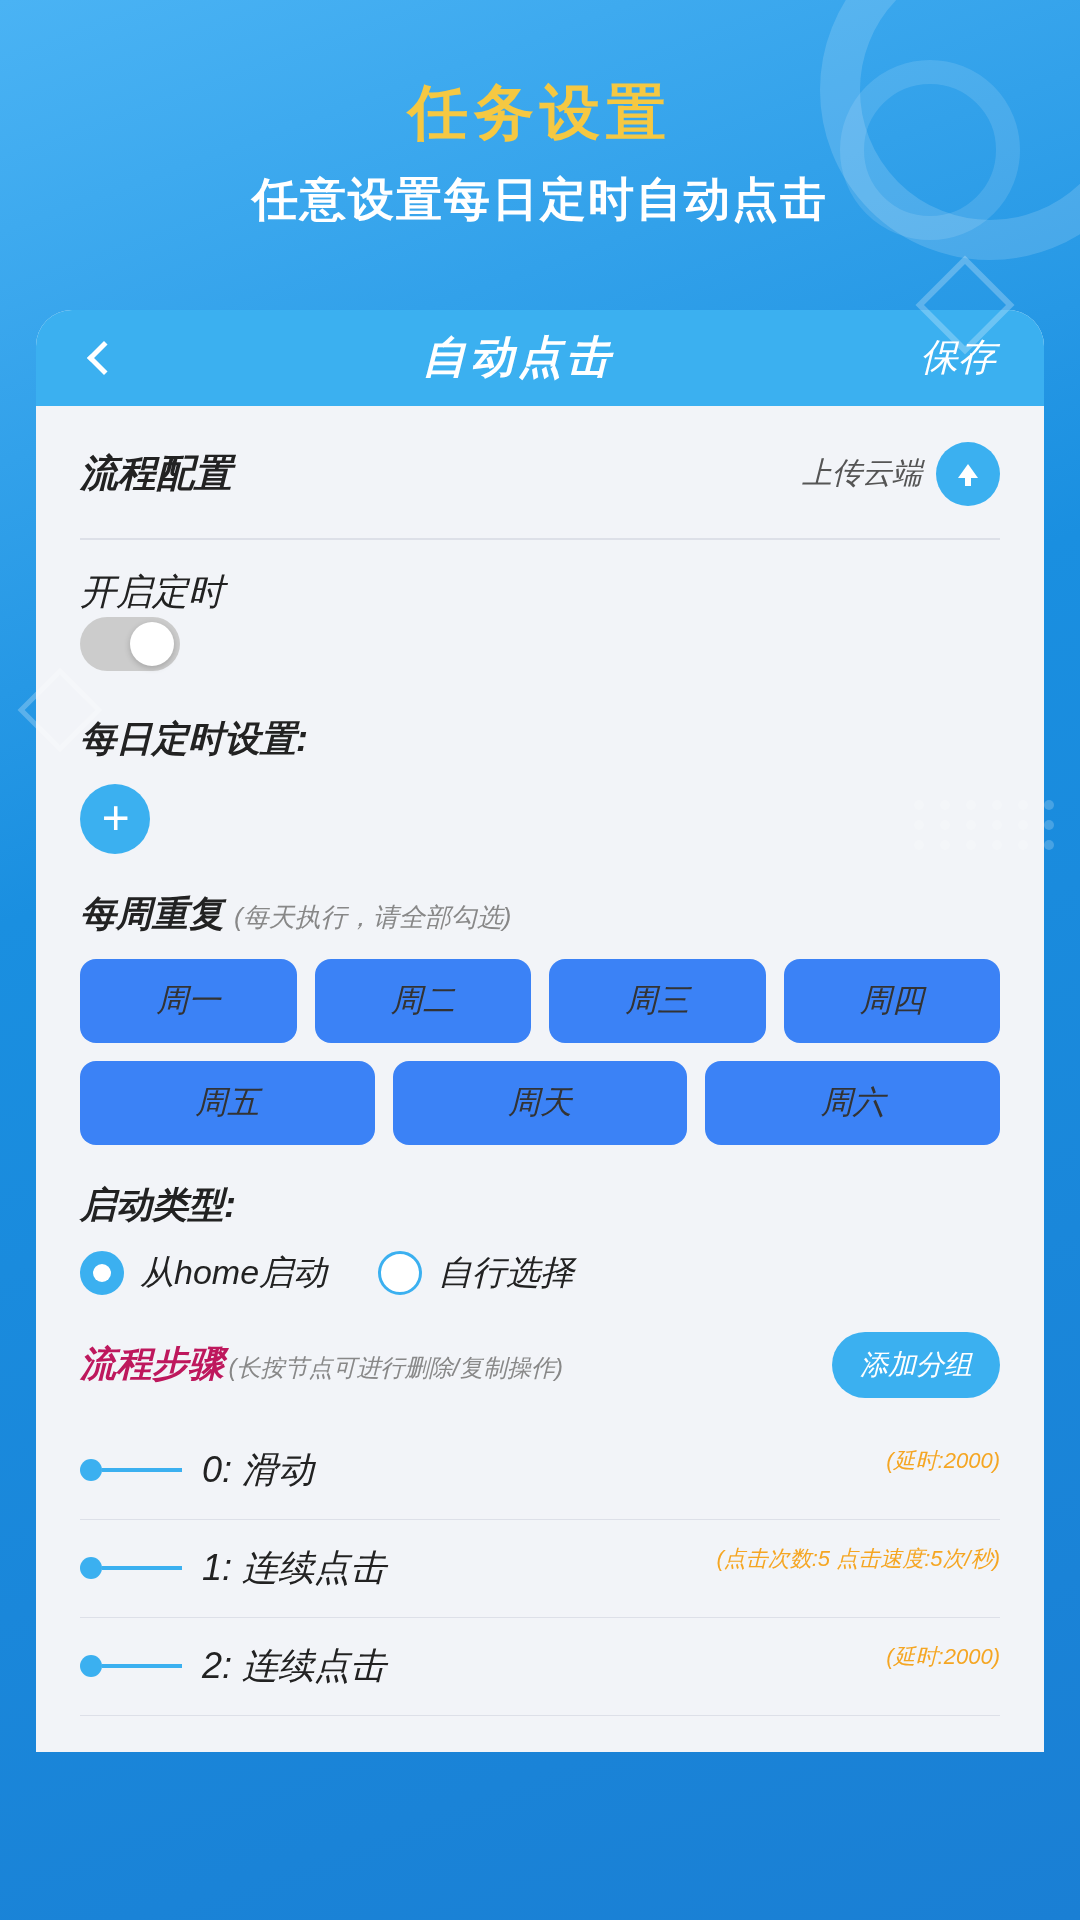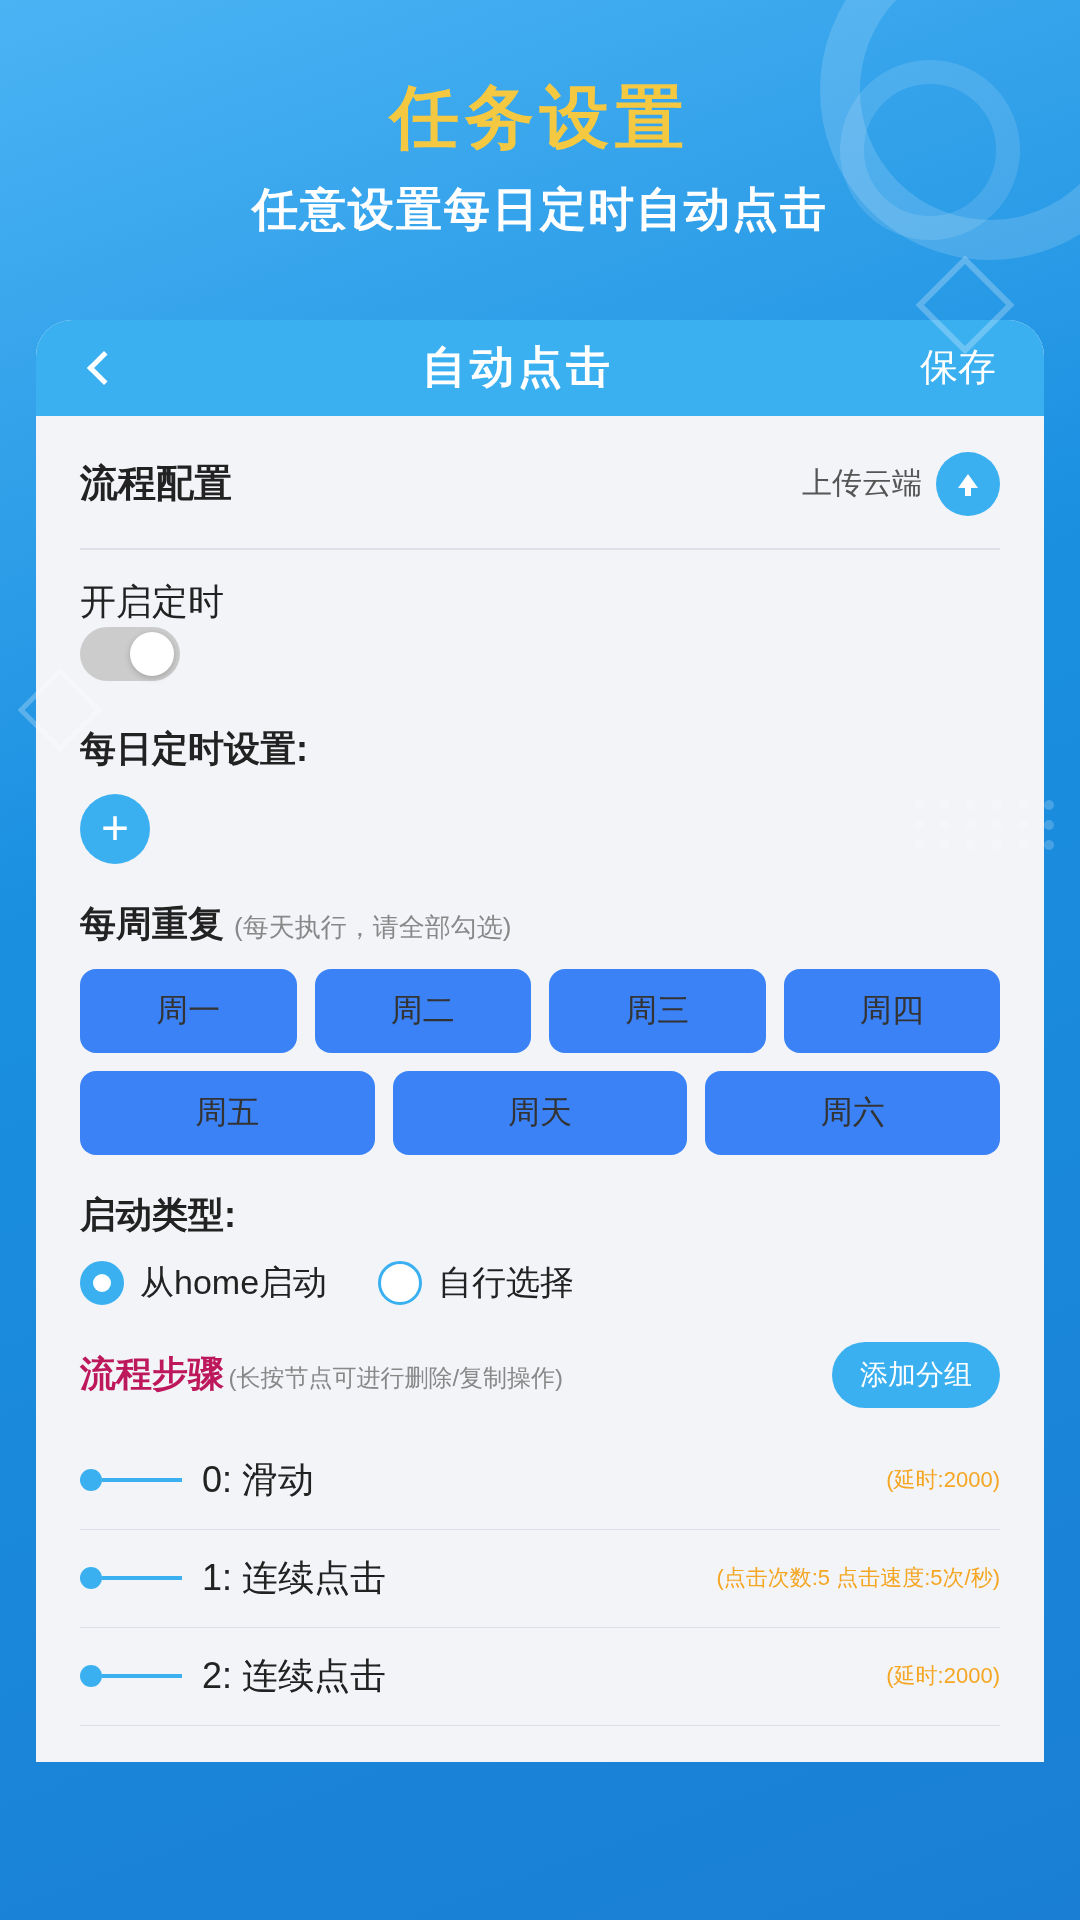--- a/index.html
+++ b/index.html
@@ -64,21 +64,21 @@
       background: rgba(255,255,255,0.2);
       border-radius: 50%;
     }
 
     
     .header-area {
       padding: 80px 60px 40px;
       text-align: center;
     }
     .page-main-title {
-      font-size: 69px;
+      font-size: 60px;
       font-weight: 900;
       color: #f5c842;
       letter-spacing: 6px;
       line-height: 1.1;
       margin-bottom: 24px;
     }
     .page-subtitle {
       font-size: 46px;
       font-weight: 700;
       color: #ffffff;
@@ -86,20 +86,21 @@
       line-height: 1.3;
     }
 
     
     .card {
       margin: 40px 36px 0;
       background: #f2f4f8;
       border-radius: 36px 36px 0 0;
       overflow: hidden;
       min-height: 1360px;
+      font-style: italic;
     }
 
     
     .card-header {
       background: #3bb0f0;
       display: flex;
       align-items: center;
       justify-content: space-between;
       padding: 0 36px;
       height: 96px;
@@ -361,21 +362,20 @@
       flex-shrink: 0;
     }
     .step-line {
       width: 80px;
       height: 4px;
       background: #3bb0f0;
     }
     .step-content {
       flex: 1;
       display: flex;
-      align-items: center;
       justify-content: space-between;
     }
     .step-name {
       font-size: 36px;
       color: #222;
       font-weight: 500;
     }
     .step-detail {
       font-size: 22px;
       color: #f5a623;

